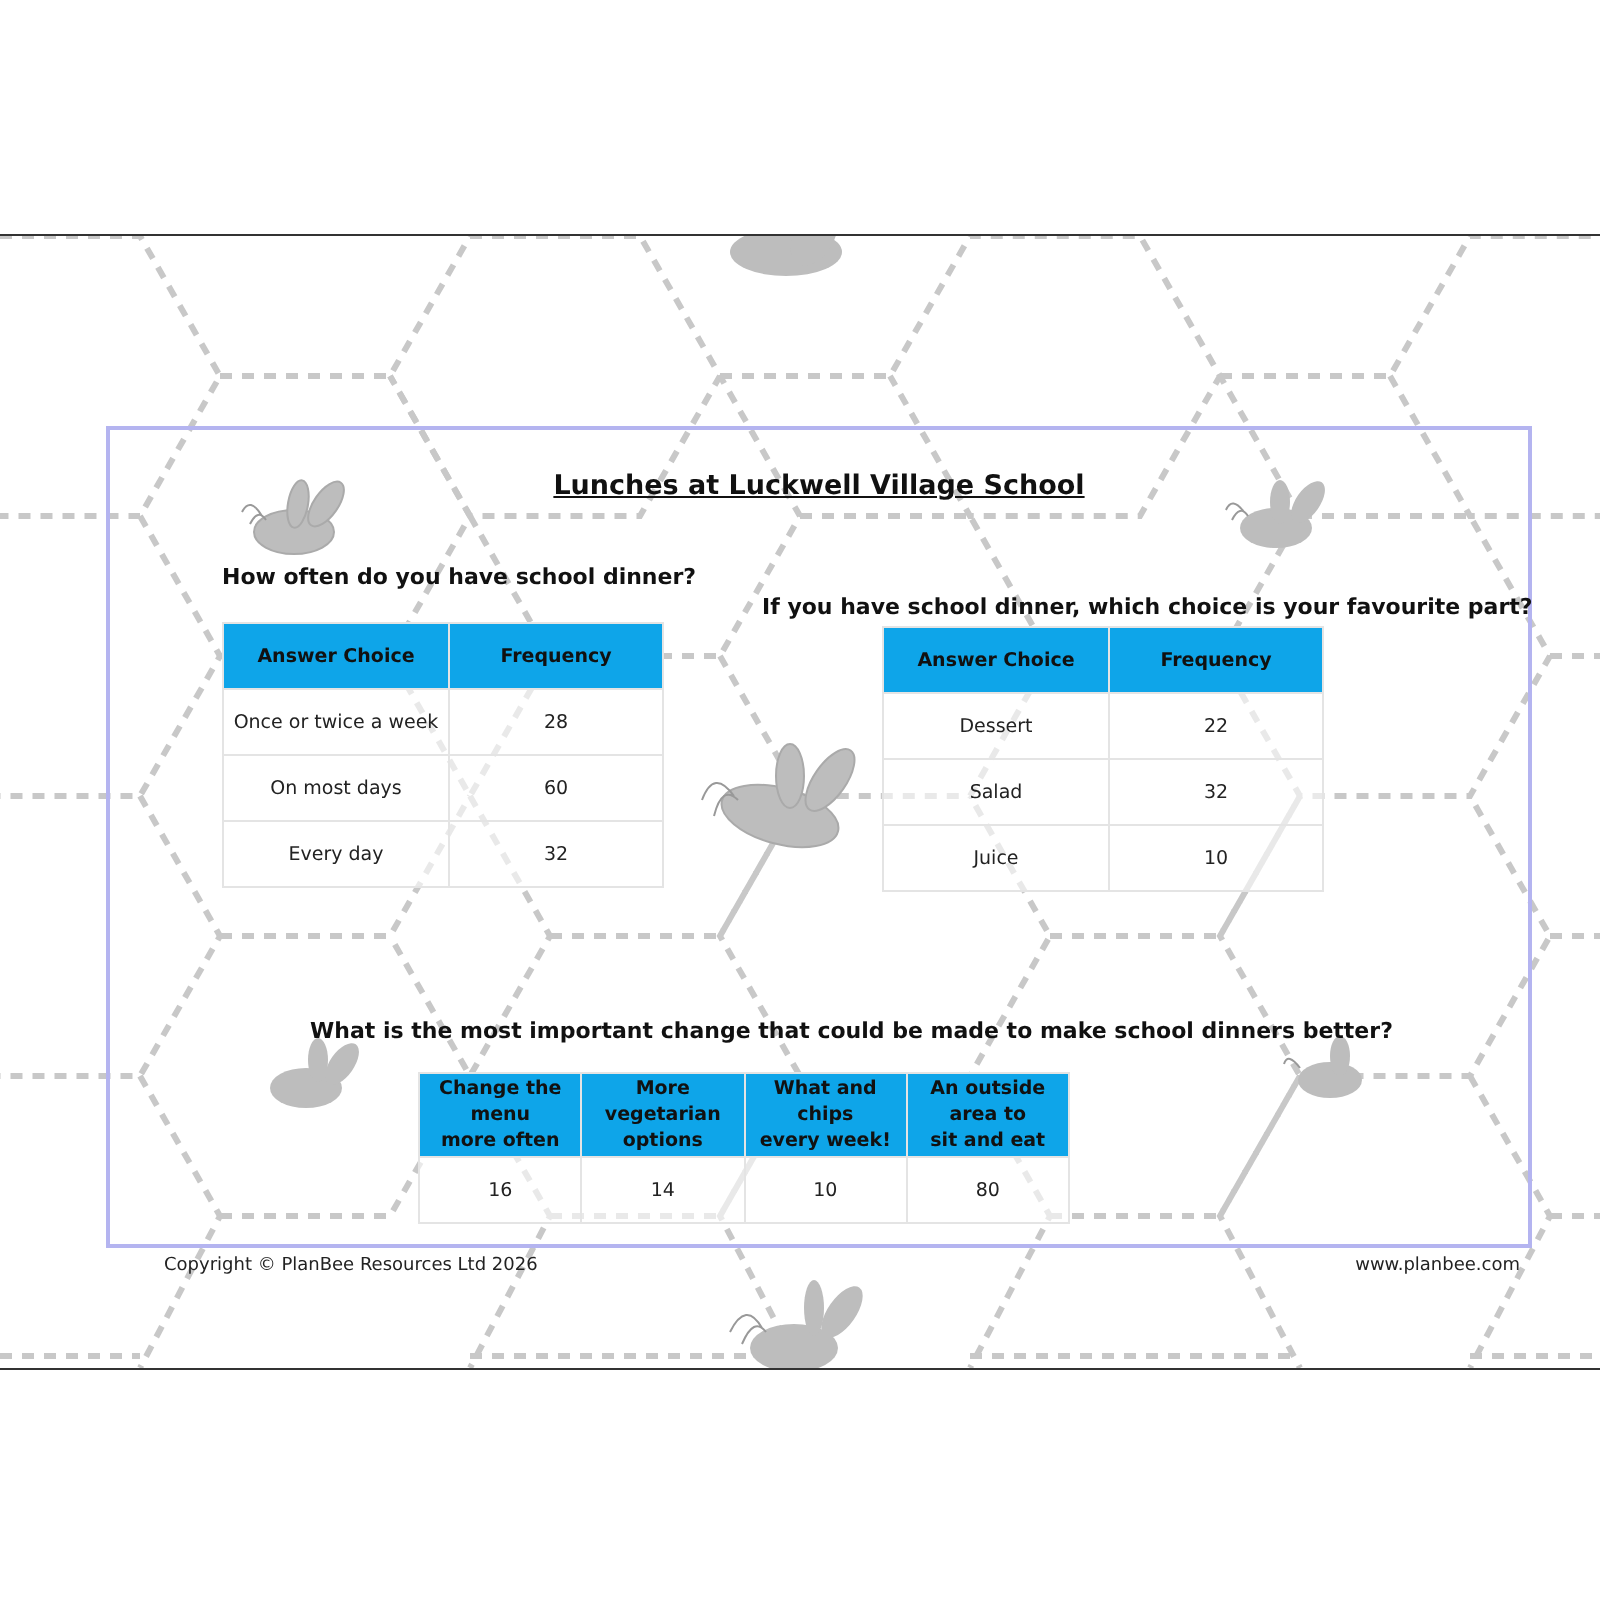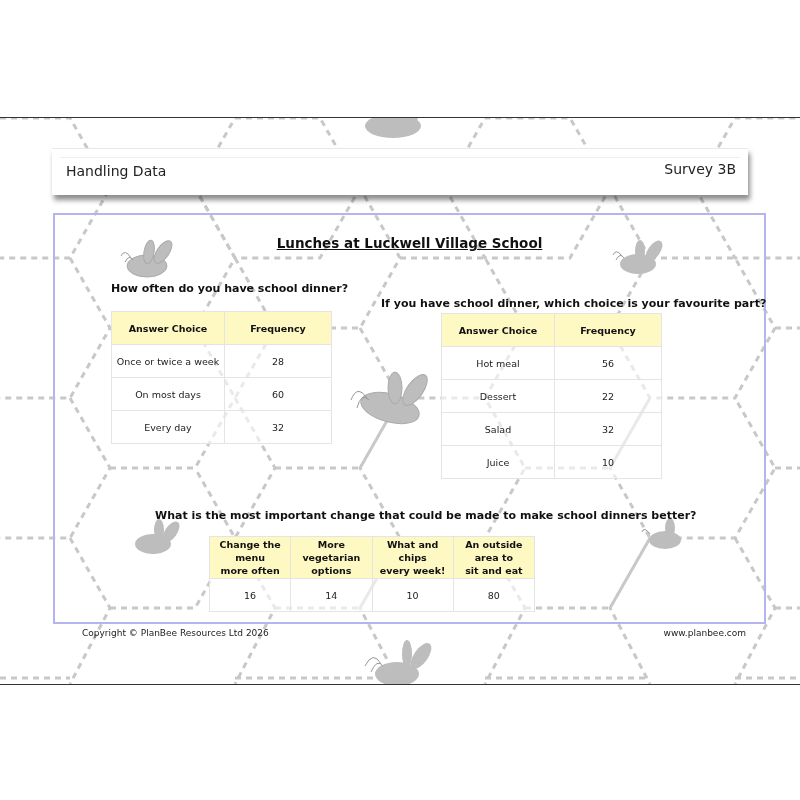--- a/index.html
+++ b/index.html
@@ -12,25 +12,25 @@
                 box-shadow: 2px 5px 5px rgba(0,0,0,0.45); border-top:1px solid #e8e8e8; }
   .header-bar .inner-line { position:absolute; left:8px; right:8px; top:8px; border-top:1px solid #eee; }
   .header-left { position:absolute; left:14px; top:14px; font-size:14px; color:#222; }
   .header-right { position:absolute; right:12px; top:12px; font-size:14px; color:#222; }
   .content-box { position:absolute; left:53px; top:95px; width:692px; height:407px;
                  border:2px solid #b4b4f0; background:transparent;padding-left:17px; }
   .title { position:absolute; left:0; width:100%; top:20px; text-align:center; font-weight:bold;
            font-size:13.5px; text-decoration:underline; color:#111; }
   .question { position:absolute; font-weight:bold; font-size:11px; color:#111; white-space:nowrap; }
   table.data { position:absolute; border-collapse:collapse; font-size:9.5px; background:rgba(255,255,255,0.6); }
-  table.data th { background:#fef9c3; font-weight:bold; height:30px; border:1px solid #e4e4e4; text-align:center; }
+  table.data th { background:#0ea5e9; font-weight:bold; height:30px; border:1px solid #e4e4e4; text-align:center; }
   table.data td { height:30px; border:1px solid #e4e4e4; text-align:center; color:#222; }
   table.wide th { height:34px; line-height:13px; }
   .footer-left { position:absolute; left:54px; top:510px; font-size:9px; color:#222;padding-left:28px; }
-  .footer-right { position:absolute; right:54px; top:510px; font-size:9px; color:#222; }
+  .footer-right { position:absolute; right:40px; top:510px; font-size:9px; color:#222; }
   .bee { position:absolute; }
 </style>
 </head>
 <body>
 
 <div class="page">
   <svg class="bg-svg" viewBox="0 0 800 566">
     <g fill="none" stroke="#c8c8c8" stroke-width="3" stroke-dasharray="6,5">
       <path d="M0 0 L70 0 L110 70 L70 140 L0 140"></path>
       <path d="M110 70 L195 70 L235 0"></path>
@@ -117,25 +117,20 @@
   </svg>
   <svg class="bee" style="left:355px;top:520px" width="85" height="50" viewBox="0 0 85 50">
     <g fill="#bdbdbd">
         <ellipse cx="42" cy="36" rx="22" ry="12"></ellipse>
         <ellipse cx="52" cy="16" rx="5" ry="14"></ellipse>
         <ellipse cx="66" cy="18" rx="7" ry="15" transform="rotate(35 66 18)"></ellipse>
       </g>
     <path d="M26 26 Q18 12 10 28 M28 28 Q22 20 16 34" stroke="#999" fill="none"></path>
   </svg>
 
-  <div class="header-bar">
-    <div class="inner-line"></div>
-    <span class="header-left">Handling Data</span>
-    <span class="header-right">Survey 3B</span>
-  </div>
 
   <div class="content-box">
     <div class="title">Lunches at Luckwell Village School</div>
 
     <div class="question" style="left:56px;top:67px">How often do you have school dinner?</div>
     <table class="data" style="left:56px;top:96px;width:221px">
       <tbody>
           <tr>
             <th style="width:110px">Answer Choice</th>
             <th>Frequency</th>
@@ -154,24 +149,20 @@
           </tr>
     </tbody>
       </table>
 
     <div class="question" style="left:326px;top:82px">If you have school dinner, which choice is your favourite part?</div>
     <table class="data" style="left:386px;top:98px;width:221px">
       <tbody>
           <tr>
             <th style="width:110px">Answer Choice</th>
             <th>Frequency</th>
-          </tr>
-      <tr>
-            <td>Hot meal</td>
-            <td>56</td>
           </tr>
       <tr>
             <td>Dessert</td>
             <td>22</td>
           </tr>
       <tr>
             <td>Salad</td>
             <td>32</td>
           </tr>
       <tr>

